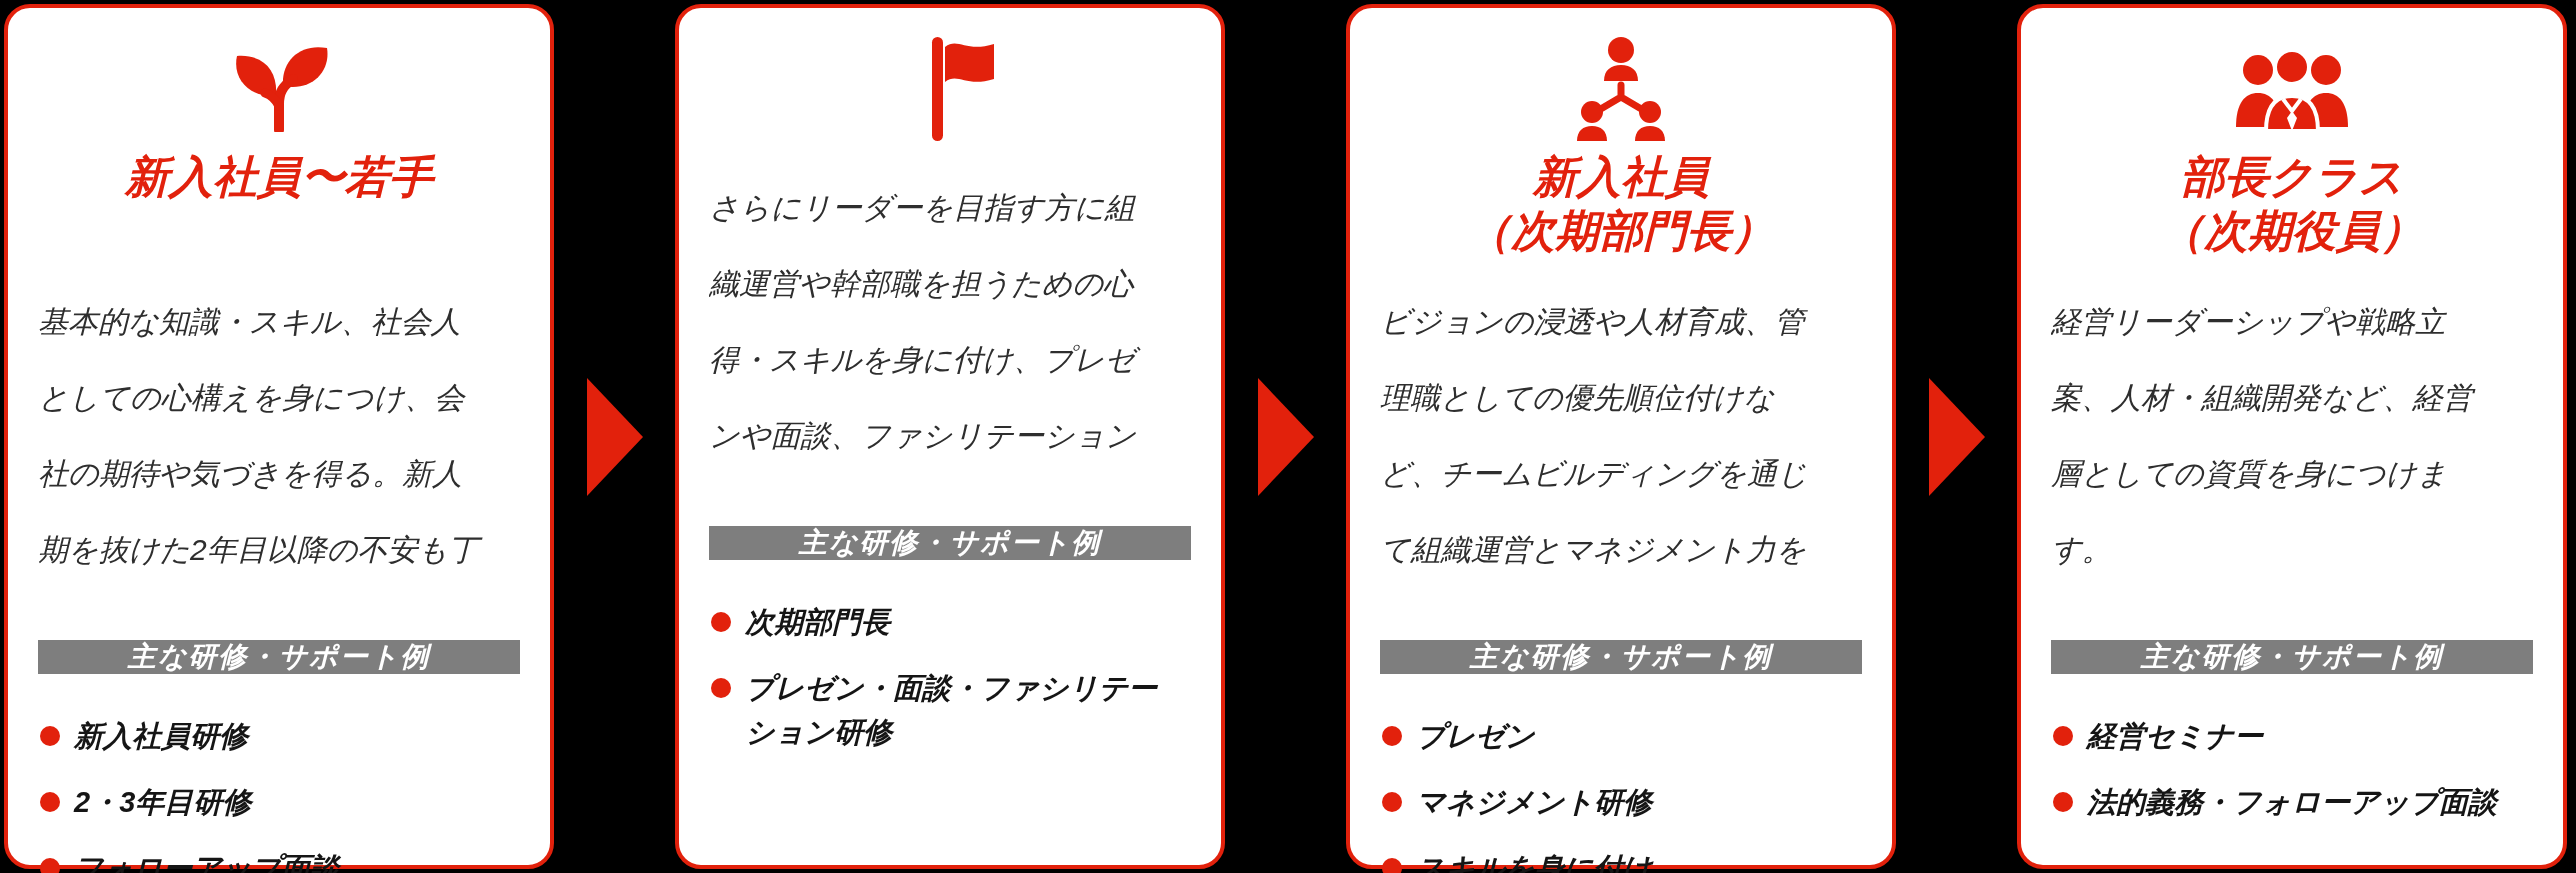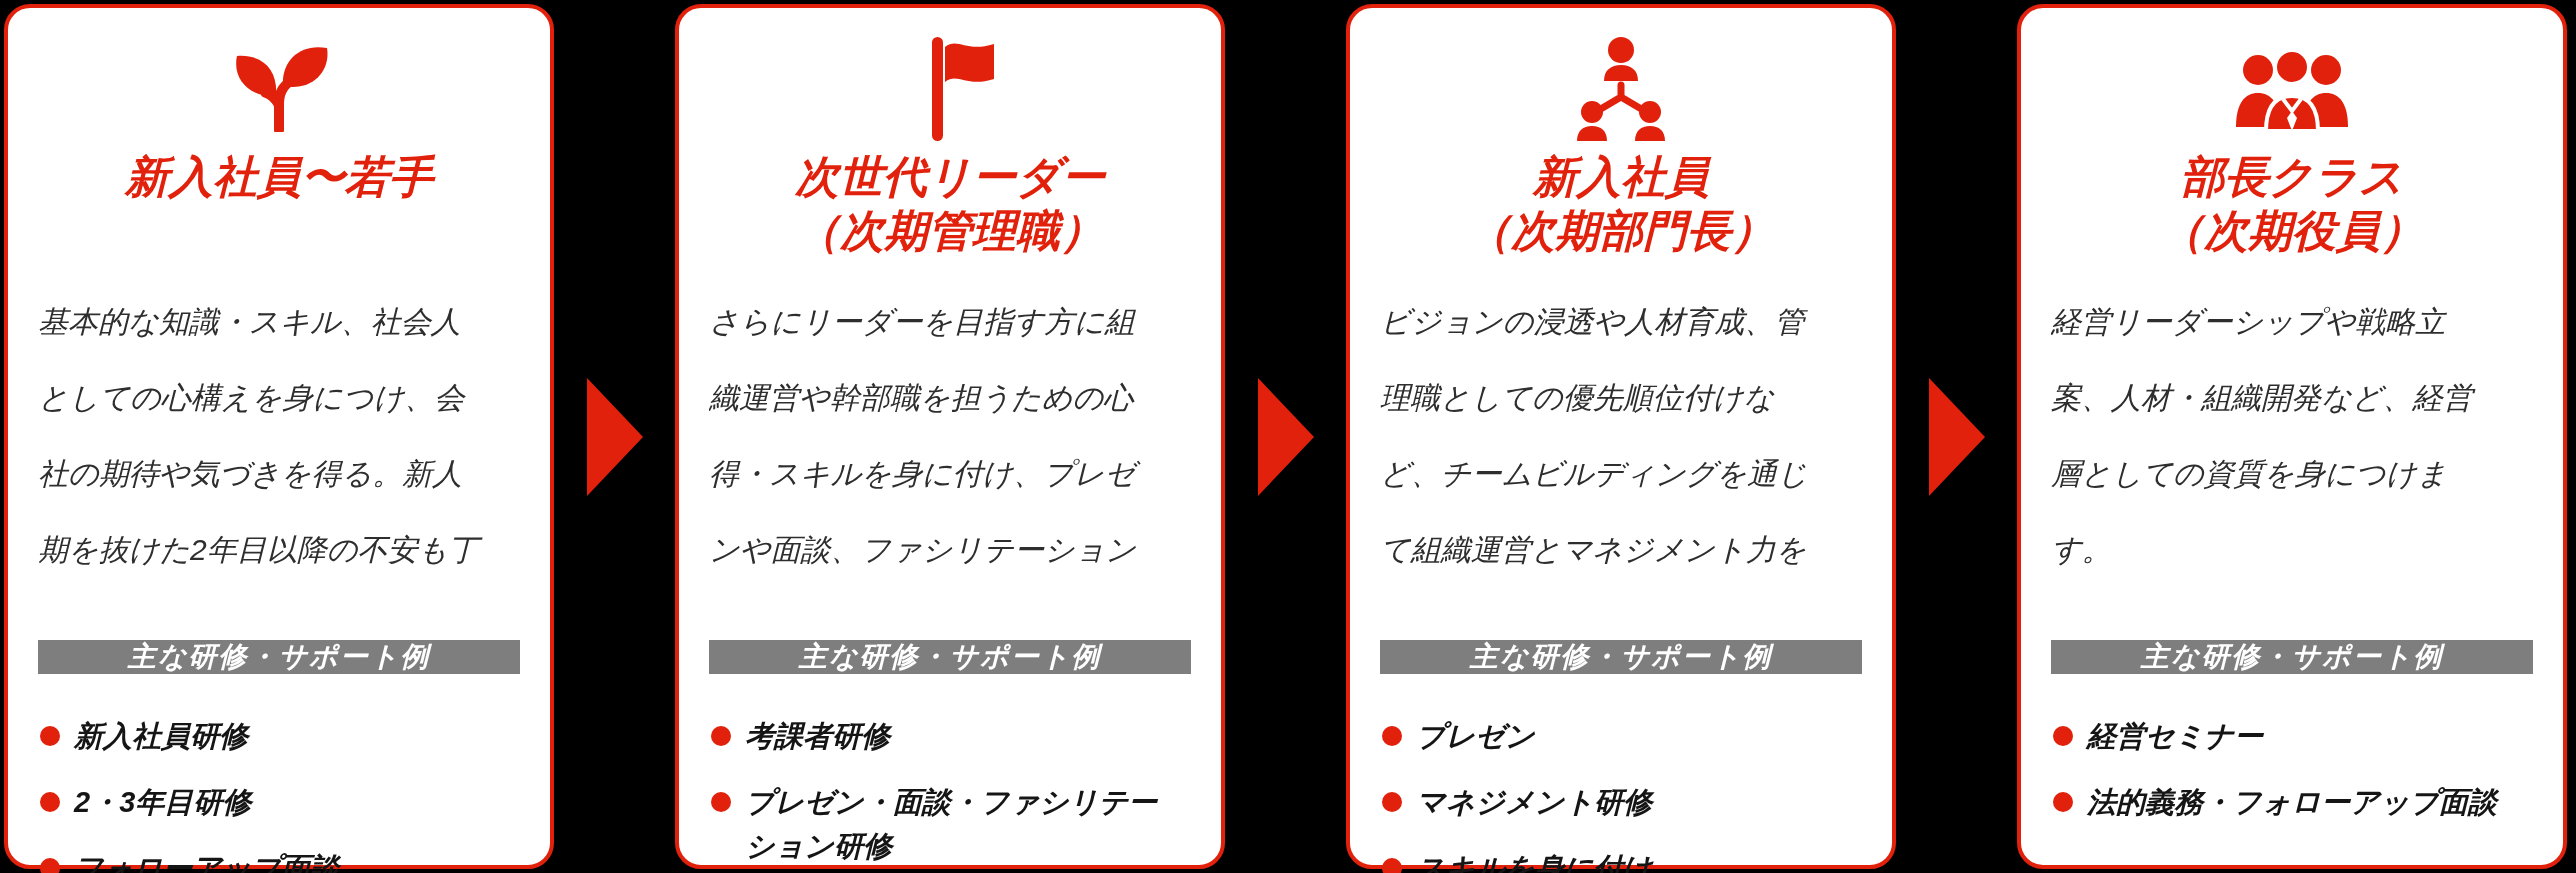--- a/index.html
+++ b/index.html
@@ -109,30 +109,26 @@
     <div class="arrow-right"></div>
   </div>
 
   <div class="card">
     <div class="icon-wrap">
       <svg class="icon-svg" width="92" height="108" viewBox="0 0 92 108">
         <rect x="28" y="2" width="11" height="104" rx="5.5" fill="#E2210C"></rect>
         <path d="M41 12 C54 2 62 18 90 9 L90 44 C62 53 54 37 41 47 Z" fill="#E2210C"></path>
       </svg>
     </div>
-    <div class="card-title">
-      <div>次世代リーダー</div>
-      <div>（次期管理職）</div>
-    </div>
     <p class="card-body">さらにリーダーを目指す方に組織運営や幹部職を担うための心得・スキルを身に付け、プレゼンや面談、ファシリテーション研修で実践力を高めていきます。</p>
     <div class="banner">主な研修・サポート例</div>
     <ul class="bullets">
       <li class="bullet">
         <span class="dot"></span>
-        <span class="bullet-text">考課者研修</span>
+        <span class="bullet-text">次期部門長</span>
       </li>
       <li class="bullet">
         <span class="dot"></span>
         <span class="bullet-text">プレゼン・面談・ファシリテーション研修</span>
       </li>
     </ul>
   </div>
 
   <div class="arrow-gap">
     <div class="arrow-right"></div>

